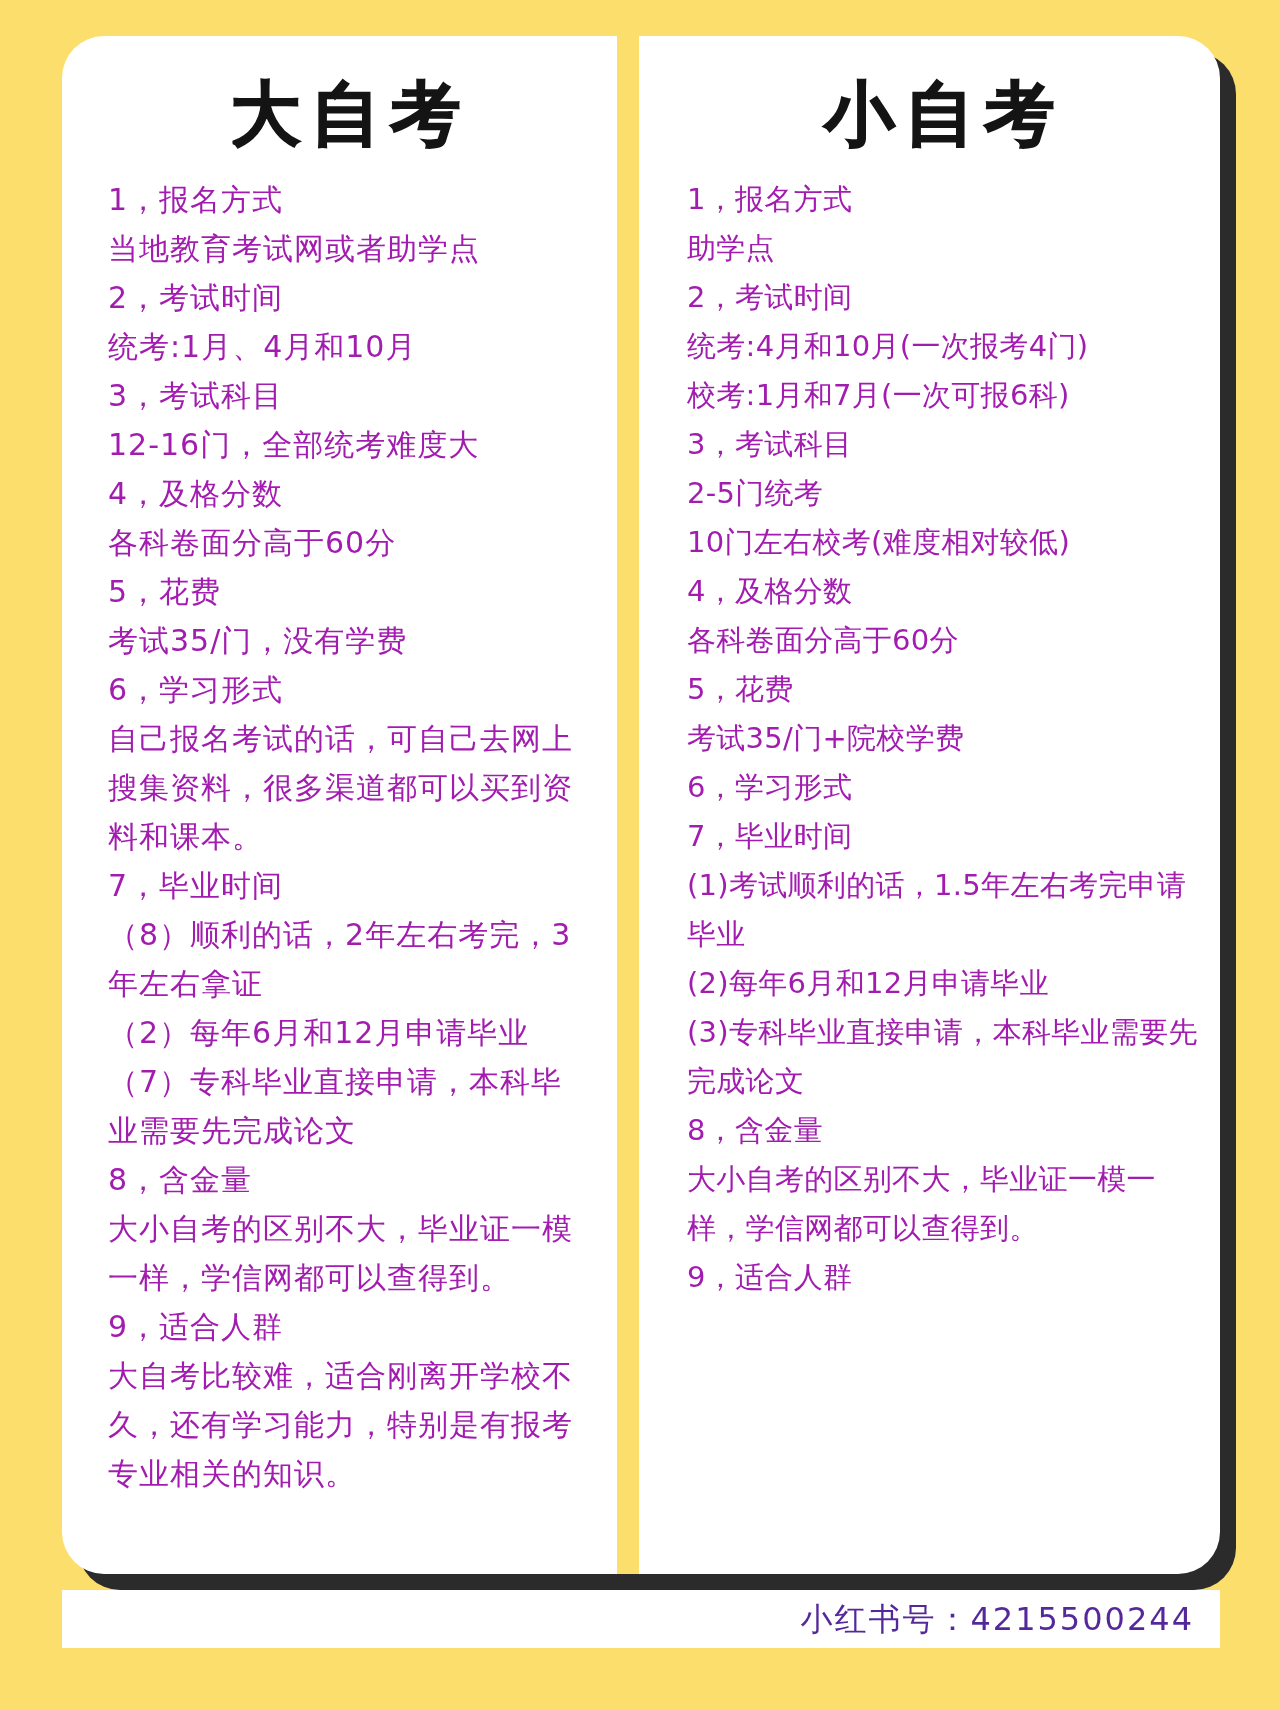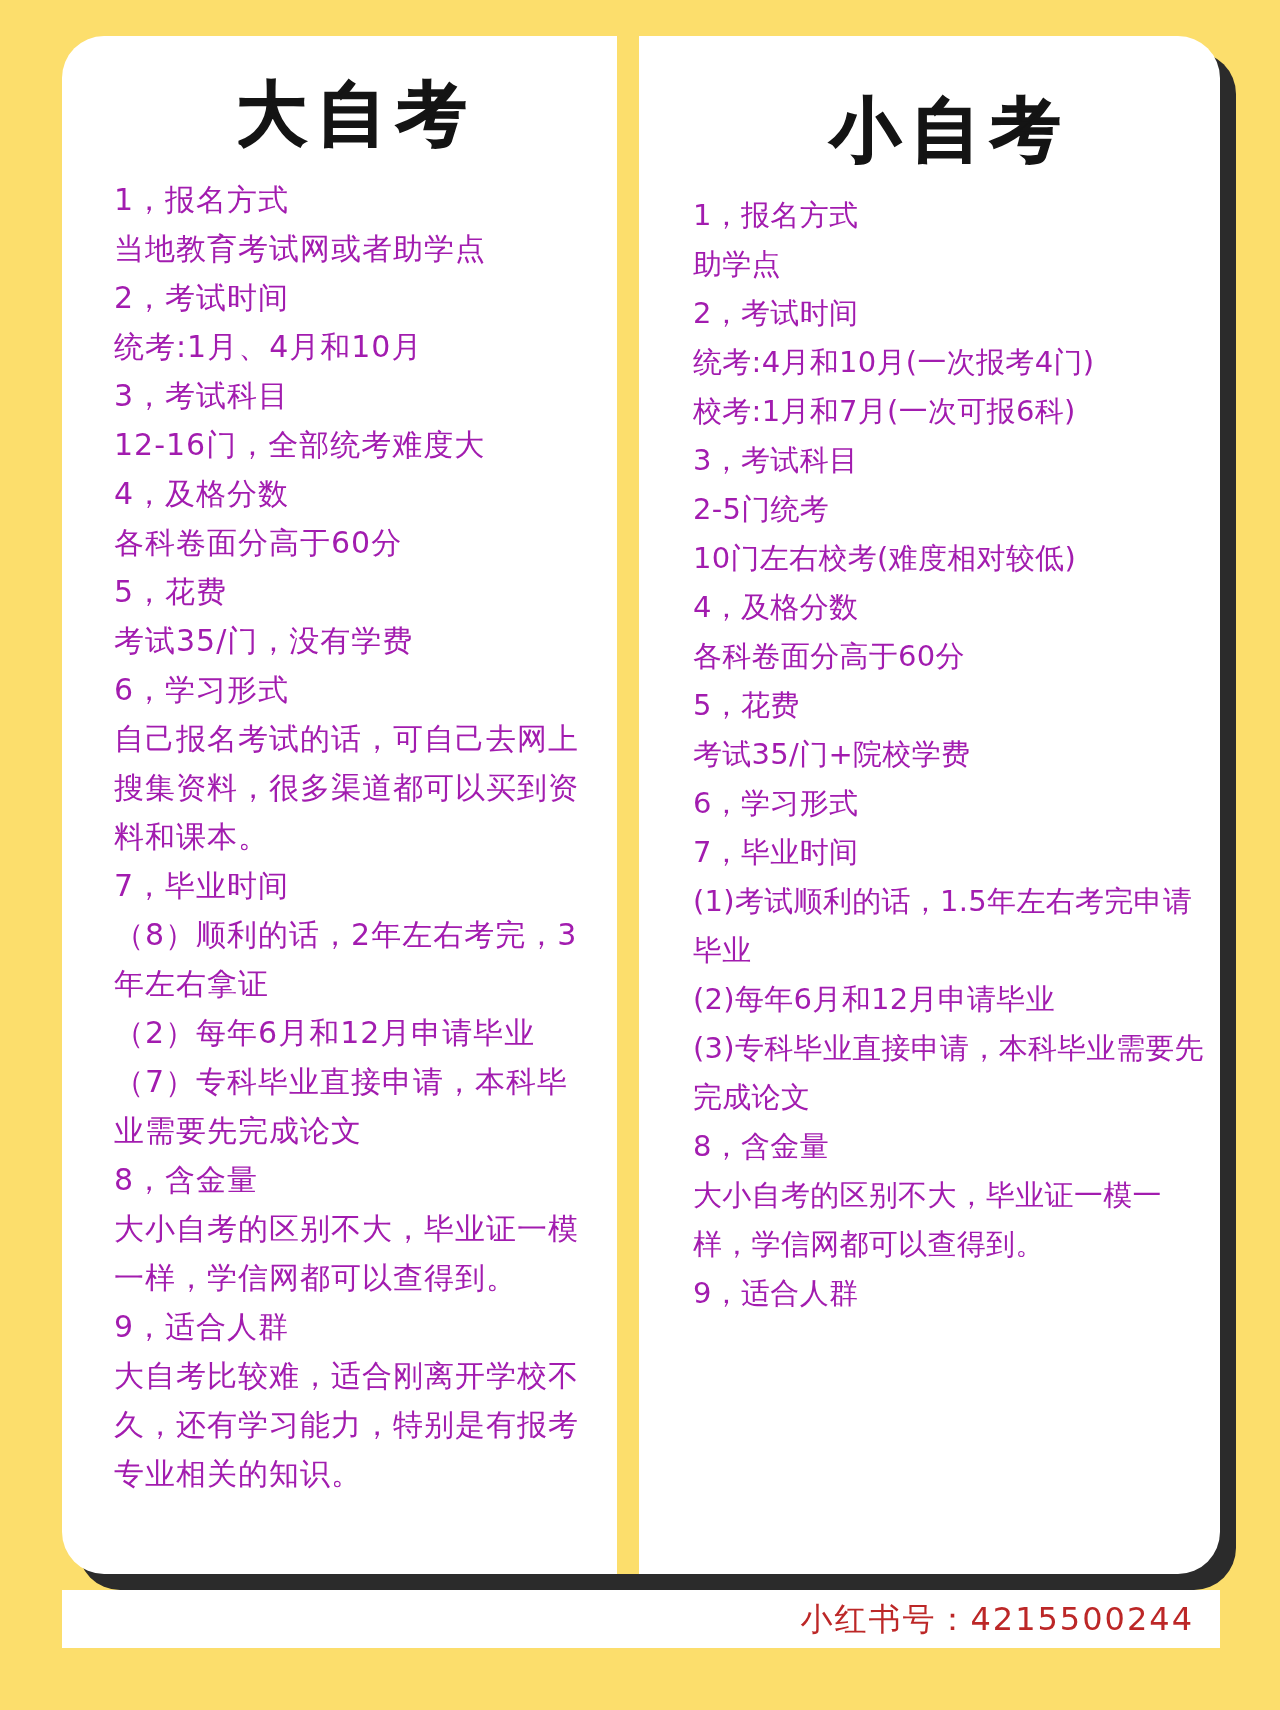--- a/index.html
+++ b/index.html
@@ -53,42 +53,41 @@
     position: absolute;
     left: 617px;
     top: 36px;
     width: 22px;
     height: 1538px;
     background: #FCDE6C;
   }
 
   .columns {
     position: absolute;
-    left: 62px;
+    left: 56px;
     top: 36px;
     width: 1158px;
     height: 1538px;
     display: flex;
     box-sizing: border-box;
     justify-content: center;
   }
 
   .col {
     box-sizing: border-box;
     position: relative;
   }
   .col-left {
     width: 555px;
     padding: 40px 18px 0 52px;
   }
   .col-gap { width: 48px; }
   .col-right {
     width: 555px;
     padding: 40px 4px 0 28px;
-    margin-top: 16px;
   }
 
   .col-title {
     font-family: "DejaVu Sans", "Liberation Sans", sans-serif;
     font-weight: bold;
     font-size: 70px;
     letter-spacing: 10px;
     color: #141414;
     text-align: center;
     margin: 0 0 22px 0;
@@ -116,21 +115,21 @@
     width: 1158px;
     height: 58px;
     background: #ffffff;
   }
   .watermark {
     position: absolute;
     right: 86px;
     bottom: 68px;
     font-family: "DejaVu Sans", "Liberation Sans", sans-serif;
     font-size: 32px;
-    color: #b91c1c;
+    color: #4c1d95;
     letter-spacing: 2px;
     opacity: 0.95;
   }
   .mini-watermark {
     position: absolute;
     right: 90px;
     bottom: 92px;
     font-family: "DejaVu Sans", "Liberation Sans", sans-serif;
     font-size: 11px;
     color: #d9d9d9;

